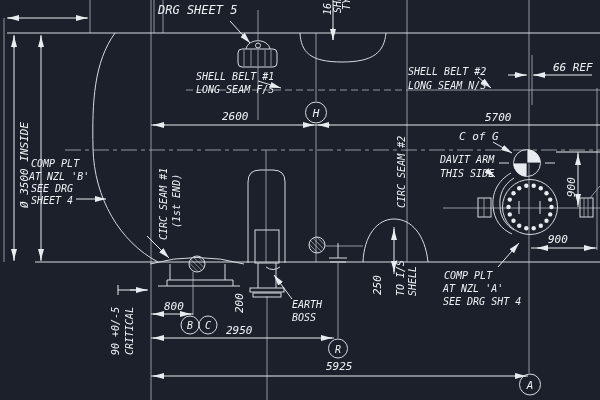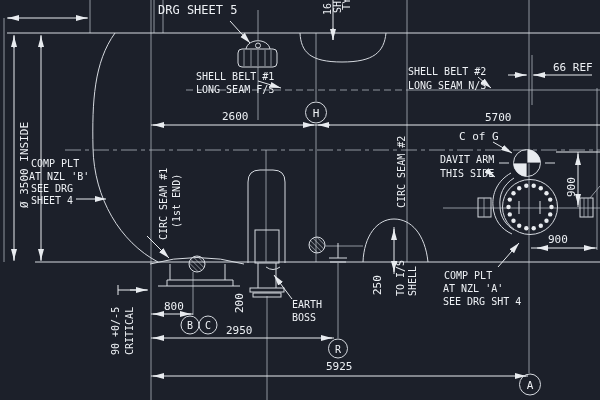--- a/index.html
+++ b/index.html
@@ -1,17 +1,17 @@
 <!DOCTYPE html>
 <html><head>
 <meta charset="utf-8">
 <style>
   html,body{margin:0;padding:0;background:#10131a;}
   .stage{position:relative;width:600px;height:400px;background:#1c202a;overflow:hidden;
-         font-family:"DejaVu Sans Mono", monospace;}
+         font-family:"DejaVu Sans Mono", monospace;font-style:italic;}
   svg{display:block;}
   text{fill:#eef1f5;font-family:"DejaVu Sans Mono", monospace;font-size:11px;
        white-space:pre;}
   .t10{font-size:10px;}
   .t12{font-size:12px;}
   .geo{stroke:#d6dae0;stroke-width:1;fill:none;}
   .thin{stroke:#aeb4bd;stroke-width:0.8;fill:none;}
   .dim{stroke:#e8ebef;stroke-width:1;fill:none;}
   .white{fill:#e8ebef;stroke:none;}
 </style>

